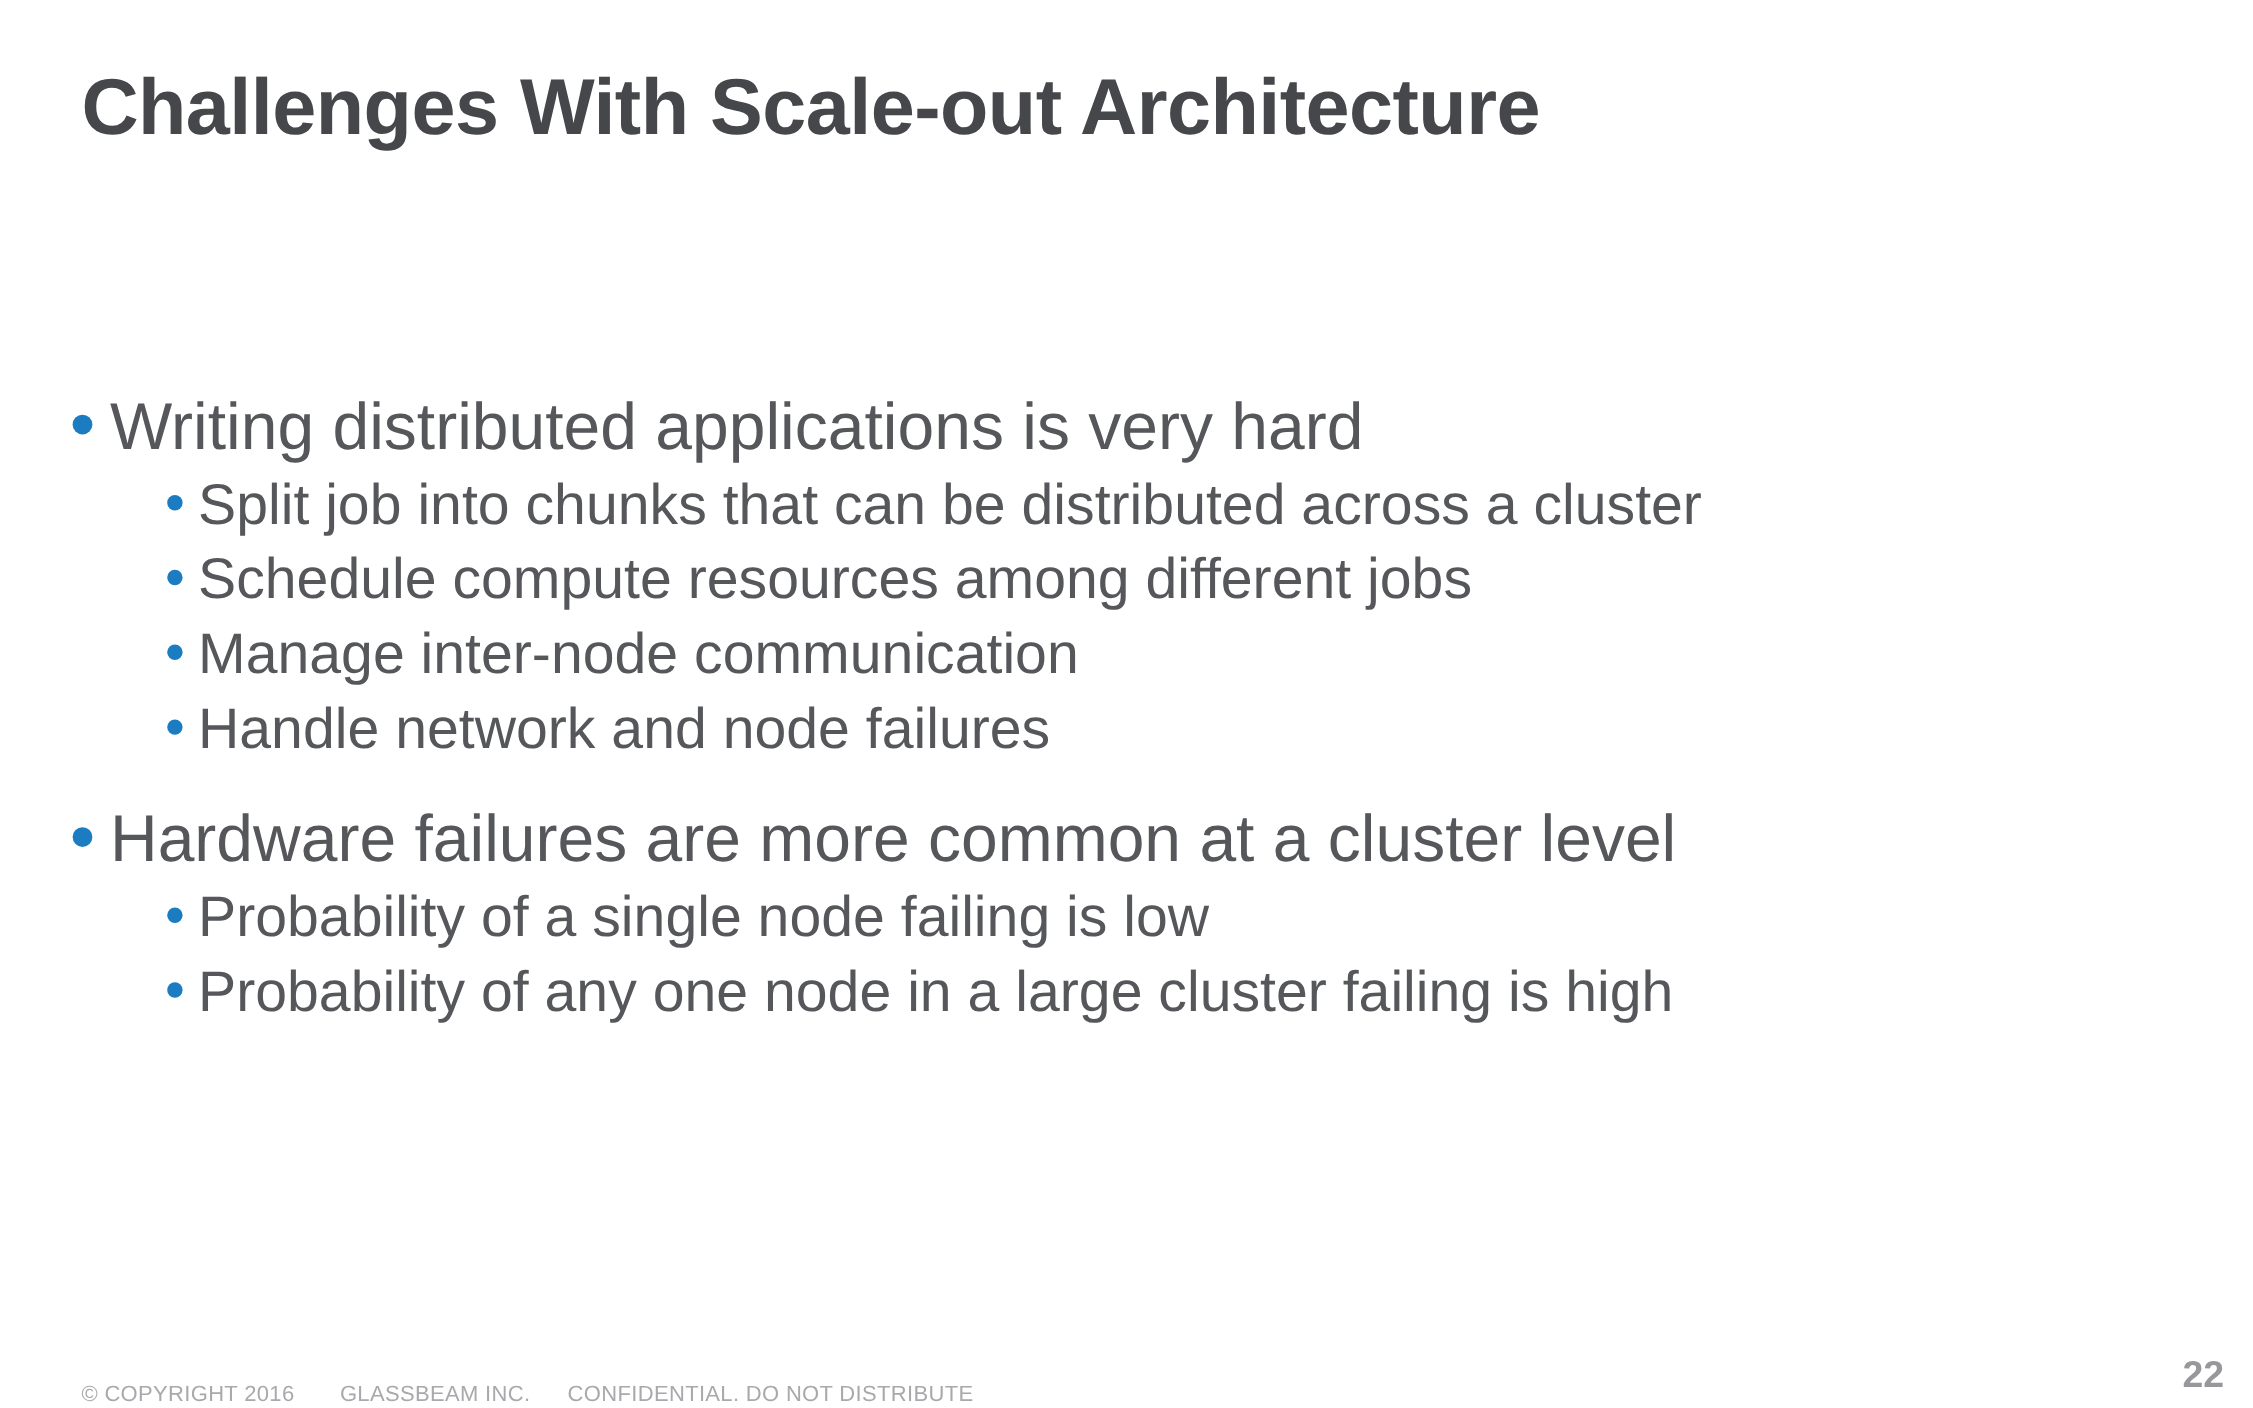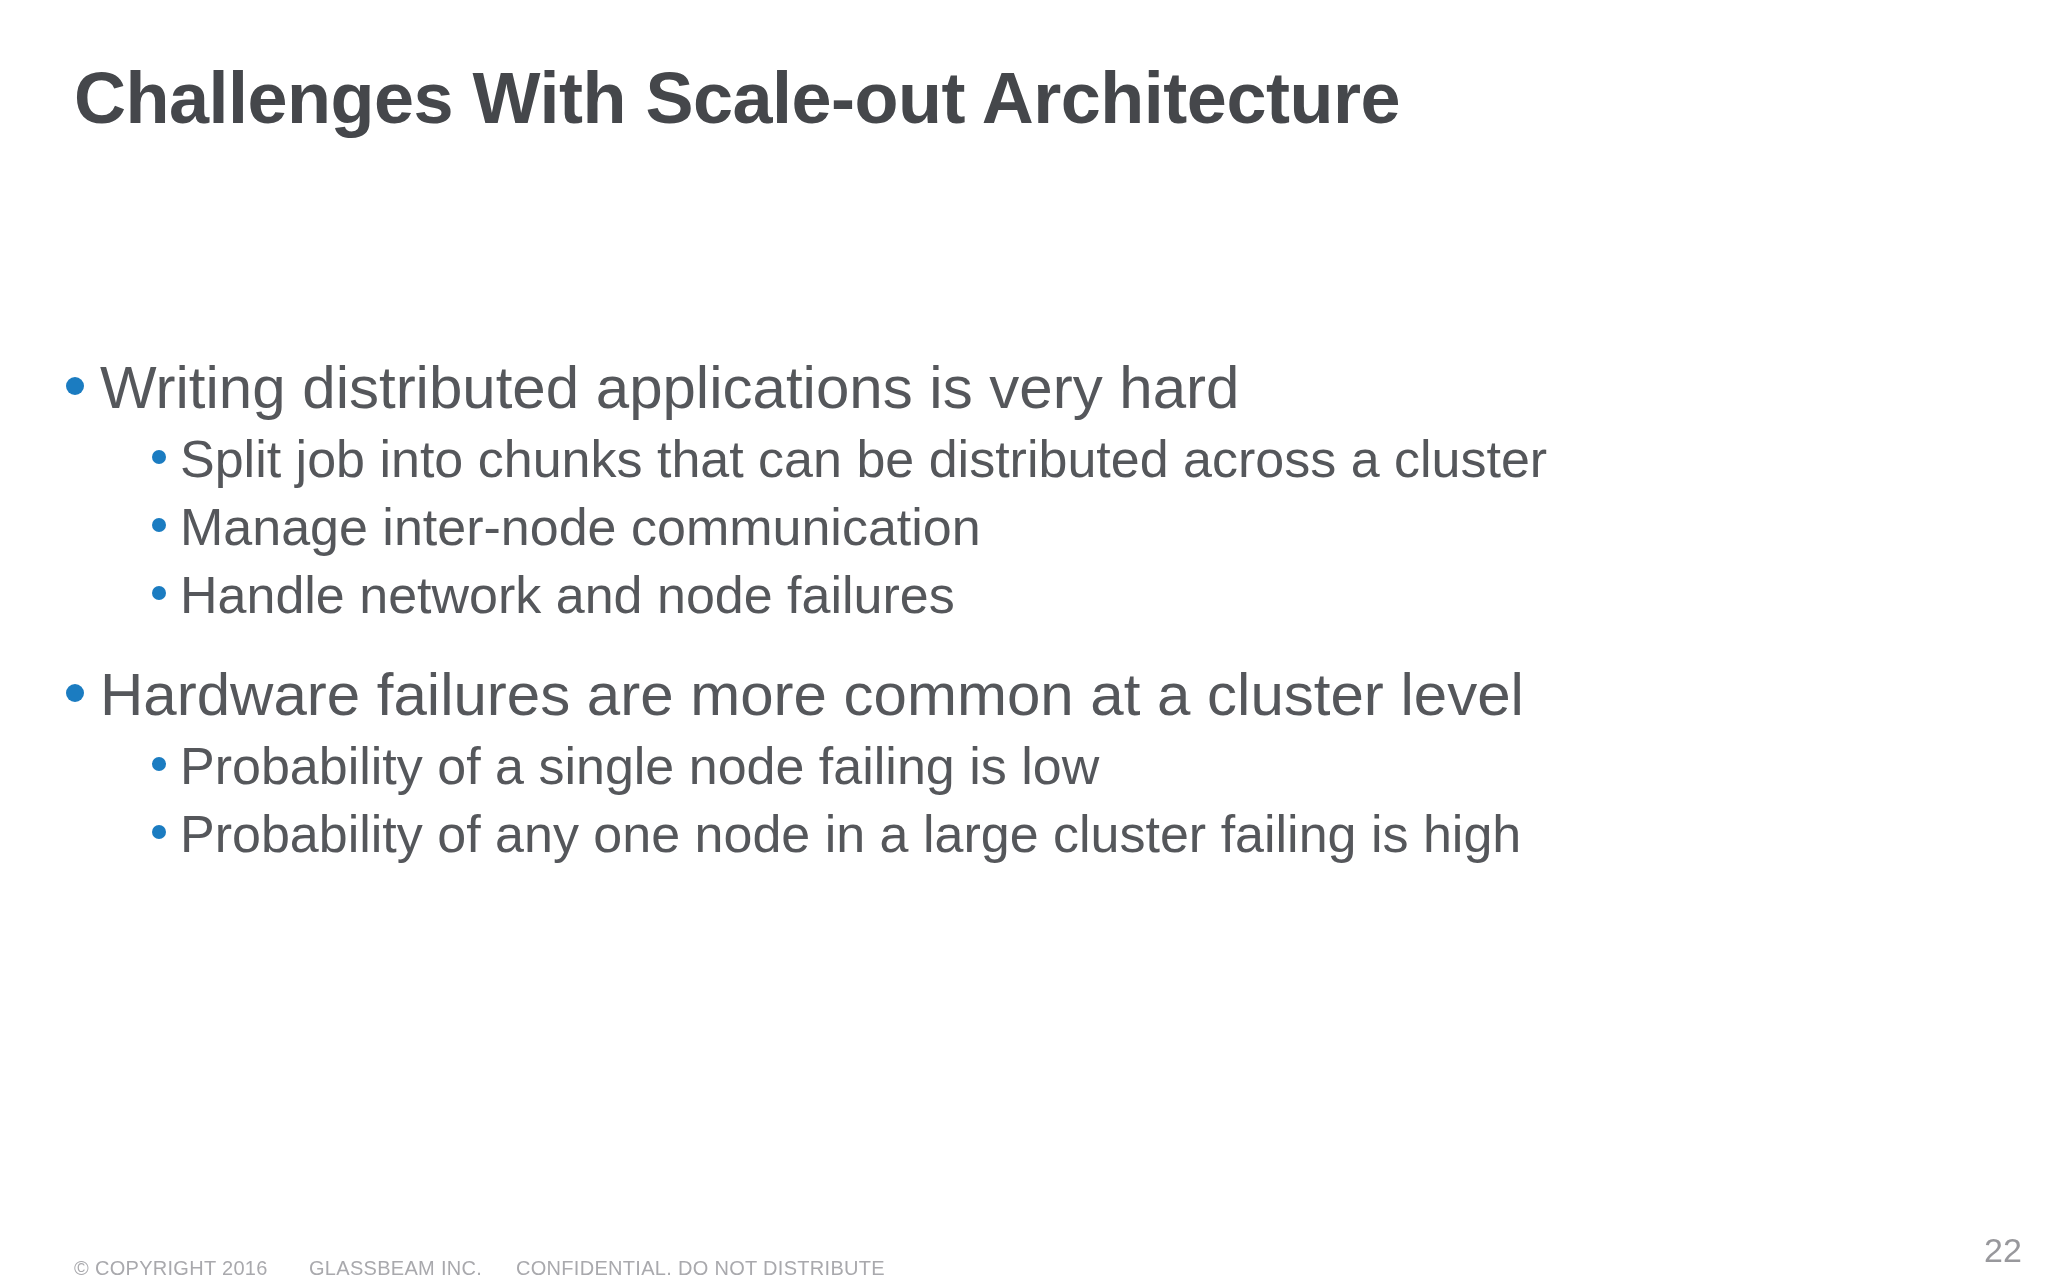--- a/index.html
+++ b/index.html
@@ -80,30 +80,32 @@
   .footer-copyright   { left: 74px;  }
   .footer-company     { left: 297px; margin-left: 12px; }
   .footer-confidential{ left: 516px; }
   .page-number {
     position: absolute;
     left: 1984px;
     top: 1232px;
     font-size: 34px;
     line-height: 36px;
     color: var(--page);
+    font-weight: bold;
   }
 </style>
 </head>
 <body>
 
 <div class="slide-title">Challenges With Scale-out Architecture</div>
 
 <ul class="bullet-list">
     <li class="l1"><span class="dot"></span><span>Writing distributed applications is very hard</span></li>
     <li class="l2"><span class="dot"></span><span>Split job into chunks that can be distributed across a cluster</span></li>
+    <li class="l2"><span class="dot"></span><span>Schedule compute resources among different jobs</span></li>
     <li class="l2"><span class="dot"></span><span>Manage inter-node communication</span></li>
     <li class="l2"><span class="dot"></span><span>Handle network and node failures</span></li>
     <li class="l1"><span class="dot"></span><span>Hardware failures are more common at a cluster level</span></li>
     <li class="l2"><span class="dot"></span><span>Probability of a single node failing is low</span></li>
     <li class="l2"><span class="dot"></span><span>Probability of any one node in a large cluster failing is high</span></li>
   </ul>
 
 <div class="footer">
   <span class="footer-copyright">© COPYRIGHT 2016</span>
   <span class="footer-company">GLASSBEAM INC.</span>

